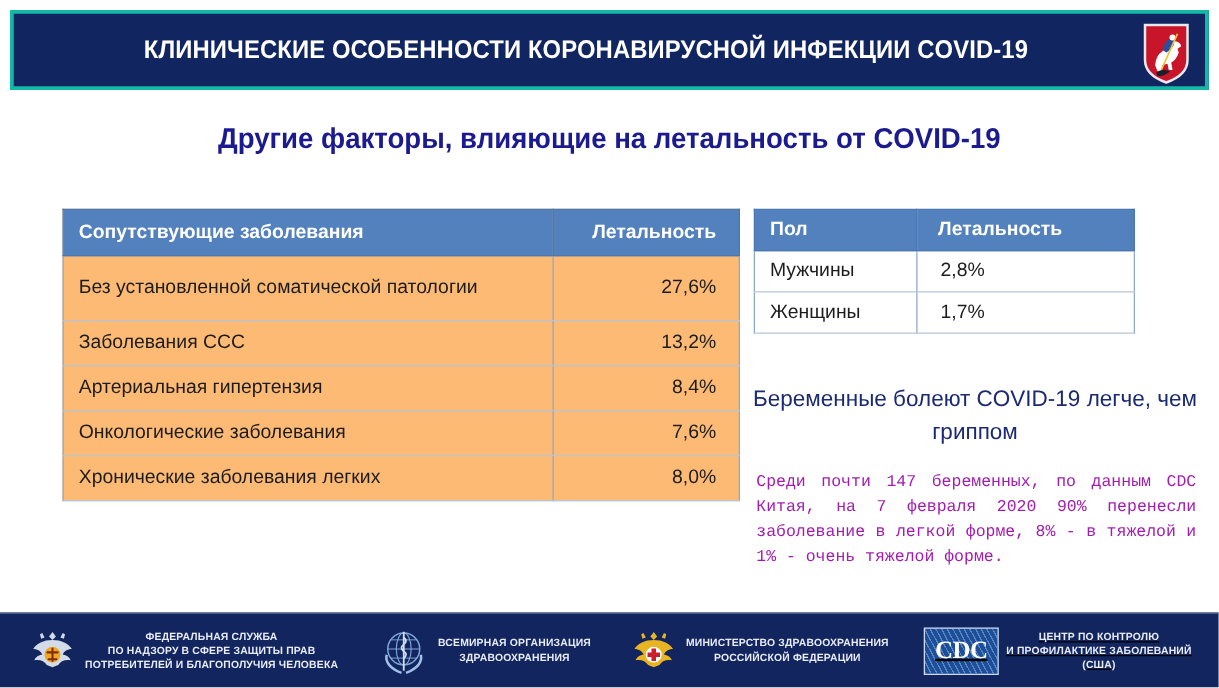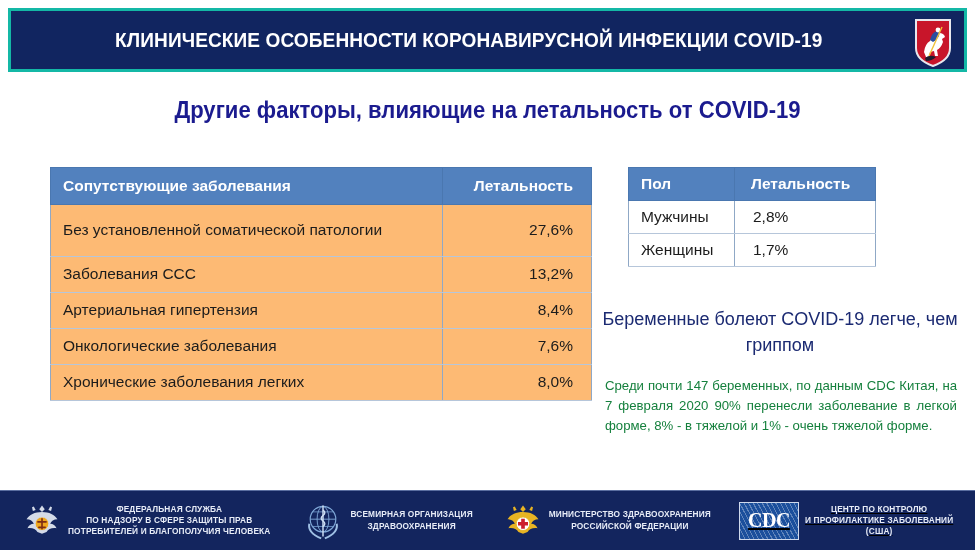--- a/index.html
+++ b/index.html
@@ -99,23 +99,23 @@
     text-align: right;
     padding-right: 18px;
     white-space: nowrap;
   }
   .morbidity-table tr.tall td { height: 52px; }
   .morbidity-table tr.std td { height: 36px; }
 
   
   .gender-table {
     position: absolute;
-    left: 628px;
+    left: 603px;
     top: 167px;
-    width: 248px;
+    width: 305px;
     border-collapse: collapse;
     background: #ffffff;
   }
   .gender-table th {
     background: #5281be;
     color: #ffffff;
     font-size: 15.5px;
     font-weight: bold;
     text-align: left;
     padding: 7px 8px 7px 12px;
@@ -144,24 +144,25 @@
     color: #1b2a72;
     font-size: 18px;
     line-height: 1.42;
   }
 
   .pregnancy-body {
     position: absolute;
     left: 605px;
     top: 376px;
     width: 352px;
-    color: #15803d;
+    color: #a21caf;
     font-size: 13.2px;
     line-height: 1.52;
     text-align: justify;
+    font-family: Liberation Mono, monospace;
   }
 
   
   .footer-bar {
     position: absolute;
     left: 0;
     top: 490px;
     width: 975px;
     height: 60px;
     background: #13255e;

